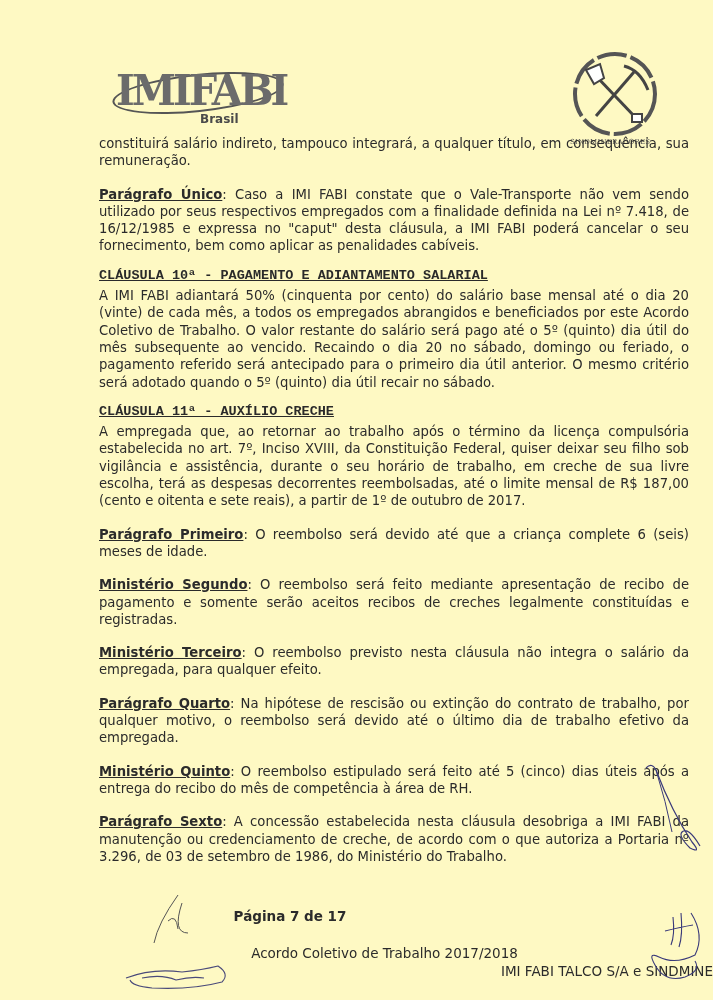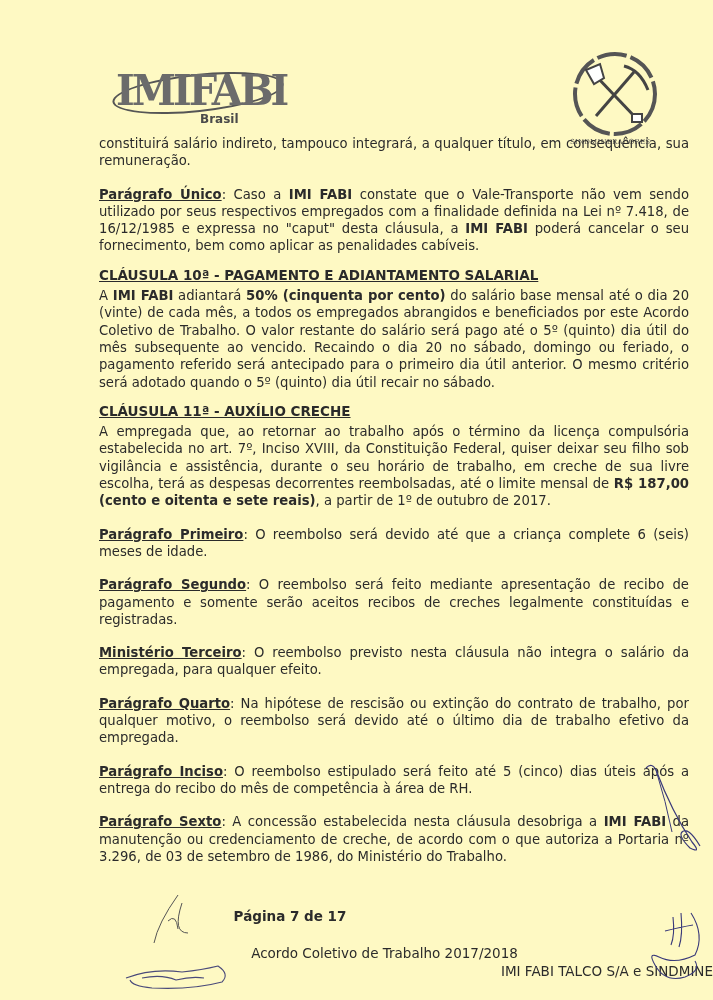--- a/index.html
+++ b/index.html
@@ -12,23 +12,23 @@
     .logo-left .ring { position: absolute; left: 0px; top: 12px; width: 168px; height: 34px;
       border: 2px solid #555; border-radius: 50%; transform: rotate(-6deg); }
     .logo-left .sub { position: absolute; left: 88px; top: 50px; font-weight: bold; font-size: 12px; color: #4a4a4a; }
     .logo-right { position: absolute; left: 560px; top: 50px; width: 115px; height: 105px; }
     .logo-right svg { position: absolute; left: 8px; top: 0; }
     .logo-right .uname { position: absolute; left: 10px; top: 88px; font-size: 7px; font-family: "DejaVu Serif", serif; color: #555; letter-spacing: 0.2px; }
     .content { position: absolute; left: 99px; top: 135px; width: 590px; font-size: 13.2px; line-height: 17.3px; }
     .p { margin: 0; text-align: justify; }
     .gap { height: 16px; }
     .gap-s { height: 12px; }
-    .heading { font-weight: bold; text-decoration: underline; font-size: 13.5px; margin: 0 0 3px 0; color: #2a2a2a; }
+    .heading { font-weight: bold; text-decoration: underline; font-size: 13.5px; margin: 0 0 3px 0; color: #2a2a2a; font-family: Liberation Mono, monospace; }
     .plabel { font-weight: bold; text-decoration: underline; margin-top: 36px; }
-    b { font-weight: bold; }
+    b { font-weight: normal; }
     .footer-page { position: absolute; top: 908px; left: 0; width: 565px; text-align: center;
       font-weight: bold; font-size: 13.5px; padding-left: 15px; box-sizing: border-box; }
     .footer-line { position: absolute; left: 0; width: 713px; text-align: center; font-size: 13.5px; padding-left: 56px; box-sizing: border-box; }
     .fl1 { top: 945px; }
     .fl2 { top: 963px; text-align: right; }
     .sig { position: absolute; }
   </style>
 </head>
 <body>
 
@@ -62,27 +62,27 @@
     <p class="heading">CLÁUSULA 10ª - PAGAMENTO E ADIANTAMENTO SALARIAL</p>
     <p class="p"><span>A </span><b>IMI FABI</b><span> adiantará </span><b>50% (cinquenta por cento)</b><span> do salário base mensal até o dia 20 (vinte) de cada mês, a todos os empregados abrangidos e beneficiados por este Acordo Coletivo de Trabalho. O valor restante do salário será pago até o 5º (quinto) dia útil do mês subsequente ao vencido. Recaindo o dia 20 no sábado, domingo ou feriado, o pagamento referido será antecipado para o primeiro dia útil anterior. O mesmo critério será adotado quando o 5º (quinto) dia útil recair no sábado.</span></p>
     <div class="gap-s"></div>
 
     <p class="heading">CLÁUSULA 11ª - AUXÍLIO CRECHE</p>
     <p class="p"><span>A empregada que, ao retornar ao trabalho após o término da licença compulsória estabelecida no art. 7º, Inciso XVIII, da Constituição Federal, quiser deixar seu filho sob vigilância e assistência, durante o seu horário de trabalho, em creche de sua livre escolha, terá as despesas decorrentes reembolsadas, até o limite mensal de </span><b>R$ 187,00 (cento e oitenta e sete reais)</b><span>, a partir de 1º de outubro de 2017.</span></p>
     <div class="gap"></div>
 
     <p class="p"><span class="plabel">Parágrafo Primeiro</span><span>: O reembolso será devido até que a criança complete 6 (seis) meses de idade.</span></p>
     <div class="gap"></div>
-    <p class="p"><span class="plabel">Parágrafo Segundo</span><span>: O reembolso será feito mediante apresentação de recibo de pagamento e somente serão aceitos recibos de creches legalmente constituídas e registradas.</span></p>
+    <p class="p"><span class="plabel">Ministério Segundo</span><span>: O reembolso será feito mediante apresentação de recibo de pagamento e somente serão aceitos recibos de creches legalmente constituídas e registradas.</span></p>
     <div class="gap"></div>
     <p class="p"><span class="plabel">Ministério Terceiro</span><span>: O reembolso previsto nesta cláusula não integra o salário da empregada, para qualquer efeito.</span></p>
     <div class="gap"></div>
     <p class="p"><span class="plabel">Parágrafo Quarto</span><span>: Na hipótese de rescisão ou extinção do contrato de trabalho, por qualquer motivo, o reembolso será devido até o último dia de trabalho efetivo da empregada.</span></p>
     <div class="gap"></div>
-    <p class="p"><span class="plabel">Parágrafo Inciso</span><span>: O reembolso estipulado será feito até 5 (cinco) dias úteis após a entrega do recibo do mês de competência à área de RH.</span></p>
+    <p class="p"><span class="plabel">Ministério Quinto</span><span>: O reembolso estipulado será feito até 5 (cinco) dias úteis após a entrega do recibo do mês de competência à área de RH.</span></p>
     <div class="gap"></div>
     <p class="p"><span class="plabel">Parágrafo Sexto</span><span>: A concessão estabelecida nesta cláusula desobriga a </span><b>IMI FABI</b><span> da manutenção ou credenciamento de creche, de acordo com o que autoriza a Portaria nº 3.296, de 03 de setembro de 1986, do Ministério do Trabalho.</span></p>
   </div>
 
   <div class="footer-page">Página 7 de 17</div>
   <div class="footer-line fl1">Acordo Coletivo de Trabalho 2017/2018</div>
   <div class="footer-line fl2">IMI FABI TALCO S/A  e SINDMINE</div>
 
   <svg class="sig" style="left:642px;top:762px" width="70" height="100">
     <path d="M4 6 Q10 0 14 8 Q30 50 50 80 Q60 92 48 86 Q36 74 40 70 Q46 64 58 84" fill="none" stroke="#3a3a7a" stroke-width="1.2"></path>

